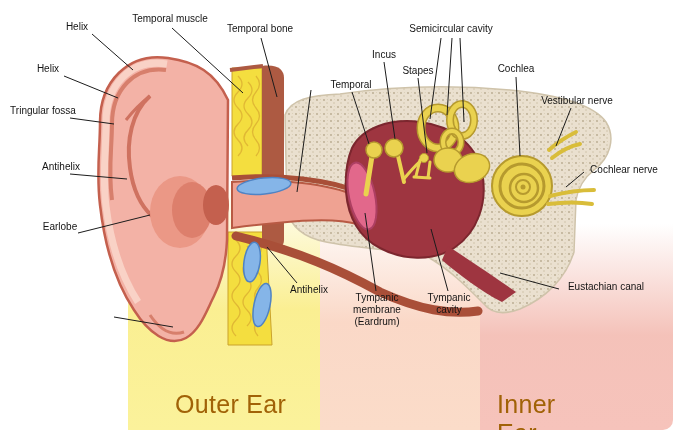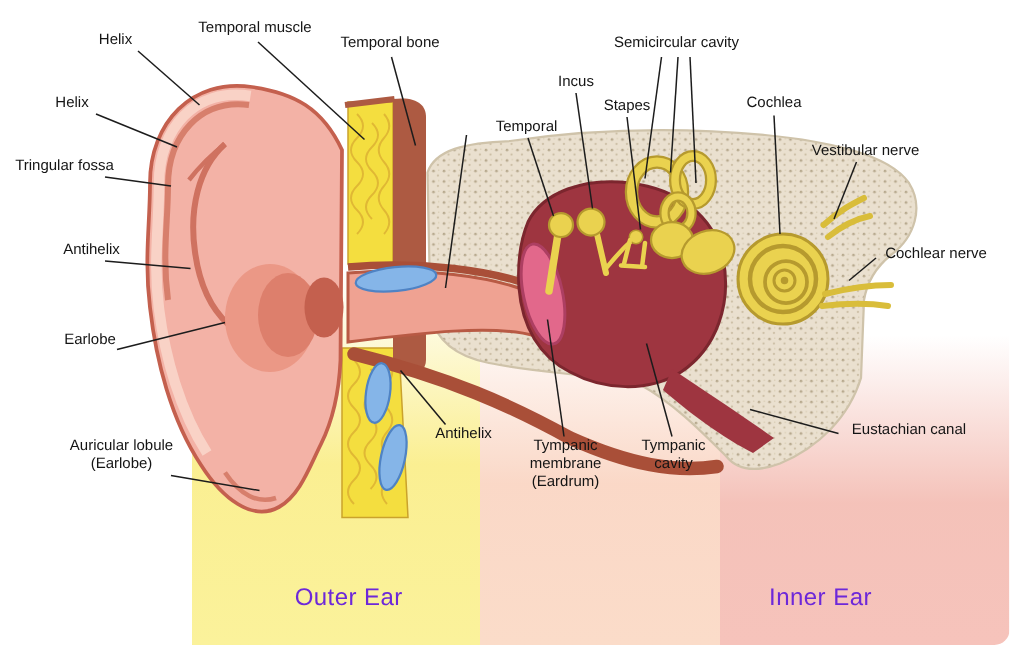--- a/index.html
+++ b/index.html
@@ -14,21 +14,21 @@
   .band-middle{left:320px;width:160px;
     background:linear-gradient(180deg, rgba(251,216,198,0) 48%, rgba(250,214,196,.95) 75%, #fbdcc9 100%);}
   .band-inner{left:480px;width:193px;
     background:linear-gradient(180deg, rgba(245,194,185,0) 52%, rgba(244,192,183,.97) 78%, #f6c3bb 100%);}
   svg.art{position:absolute;left:0;top:0;}
   .lbl{
     position:absolute;font-size:10px;line-height:1.2;color:#141414;
     text-align:center;white-space:pre-line;
   }
   .section-label{
-    position:absolute;font-size:16px;color:#6d28d9;text-align:center;letter-spacing:.3px;
+    position:absolute;font-size:25px;color:#a16207;text-align:left;letter-spacing:.3px;
   }
 </style>
 </head>
 <body>
 
 <div class="canvas">
 
   <div class="band band-outer"></div>
   <div class="band band-middle"></div>
   <div class="band band-inner"></div>
@@ -166,22 +166,20 @@
     </g>
   </svg>
 
   <div class="lbl" style="left:55px;top:21px;width:44px">Helix</div>
   <div class="lbl" style="left:125px;top:13px;width:90px">Temporal muscle</div>
   <div class="lbl" style="left:218px;top:23px;width:84px">Temporal bone</div>
   <div class="lbl" style="left:26px;top:63px;width:44px">Helix</div>
   <div class="lbl" style="left:5px;top:105px;width:76px">Tringular fossa</div>
   <div class="lbl" style="left:36px;top:161px;width:50px">Antihelix</div>
   <div class="lbl" style="left:38px;top:221px;width:44px">Earlobe</div>
-  <div class="lbl" style="left:34px;top:292px;width:94px">Auricular lobule
-(Earlobe)</div>
   <div class="lbl" style="left:283px;top:284px;width:52px">Antihelix</div>
   <div class="lbl" style="left:328px;top:79px;width:46px">Temporal</div>
   <div class="lbl" style="left:368px;top:49px;width:32px">Incus</div>
   <div class="lbl" style="left:399px;top:65px;width:38px">Stapes</div>
   <div class="lbl" style="left:403px;top:23px;width:96px">Semicircular cavity</div>
   <div class="lbl" style="left:493px;top:63px;width:46px">Cochlea</div>
   <div class="lbl" style="left:537px;top:95px;width:80px">Vestibular nerve</div>
   <div class="lbl" style="left:586px;top:164px;width:76px">Cochlear nerve</div>
   <div class="lbl" style="left:347px;top:292px;width:60px">Tympanic
 membrane

